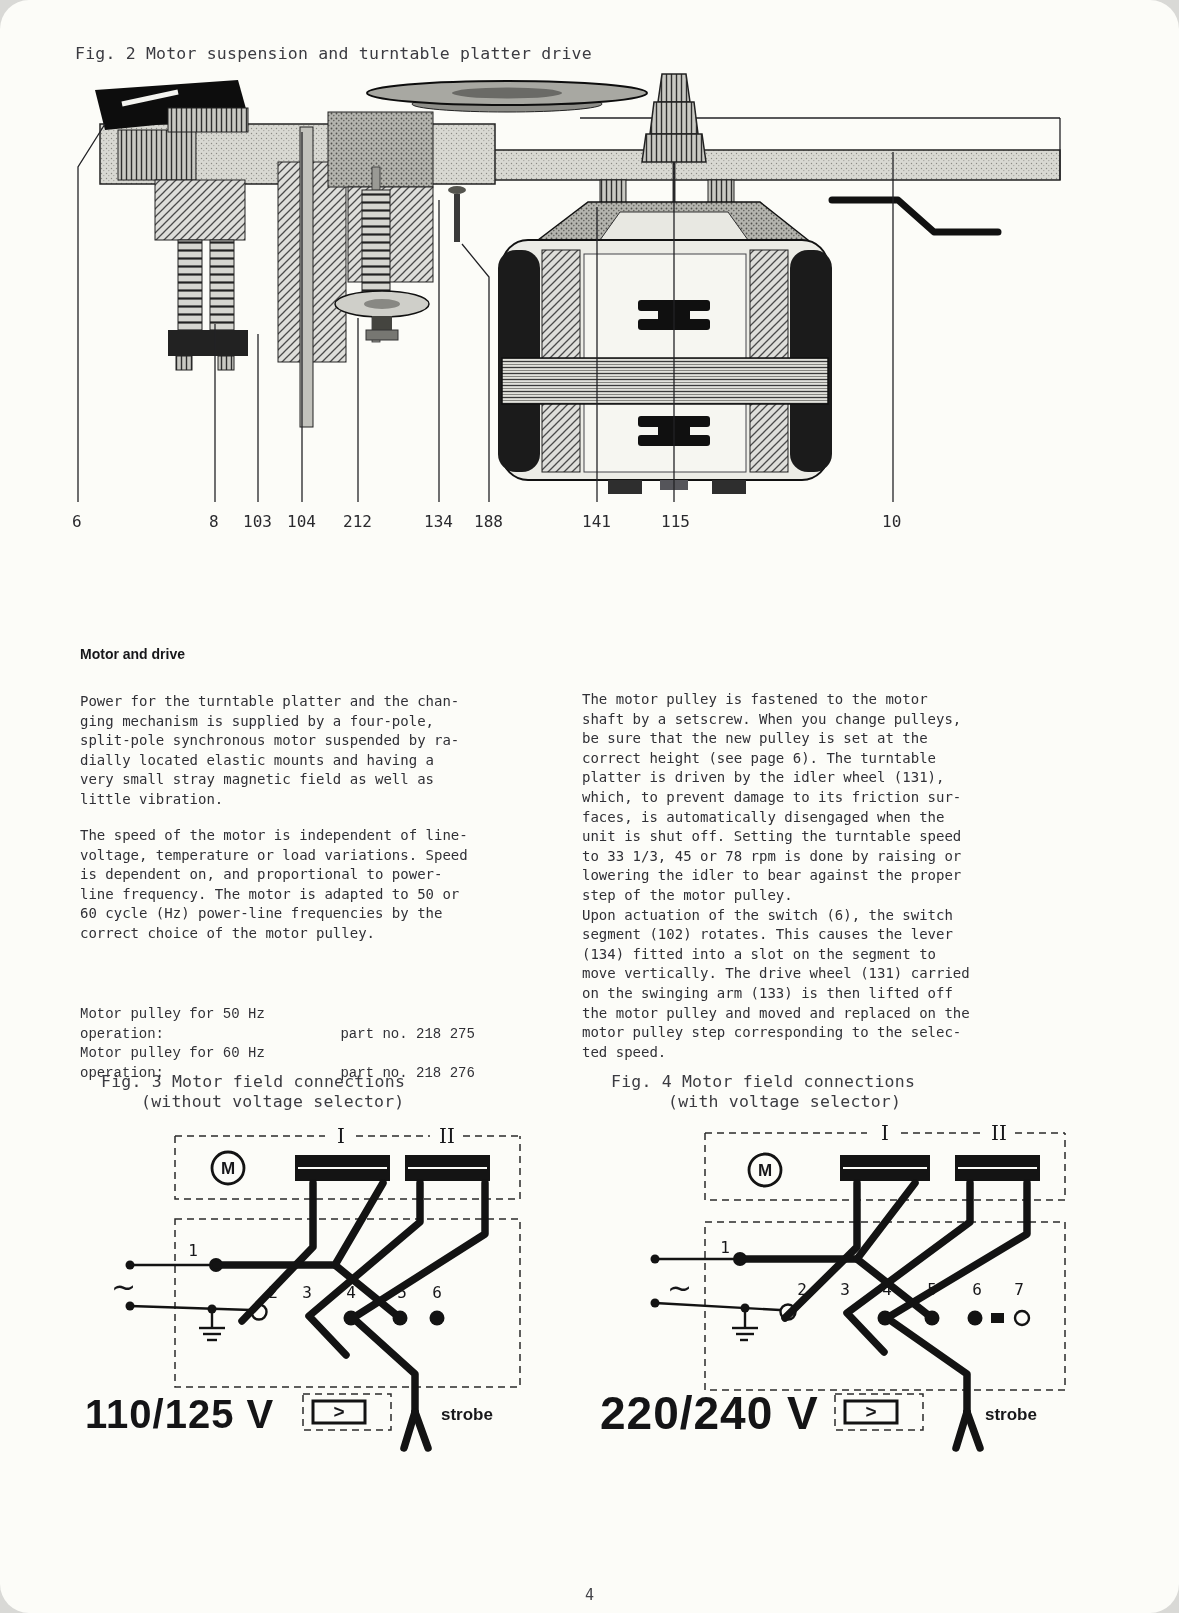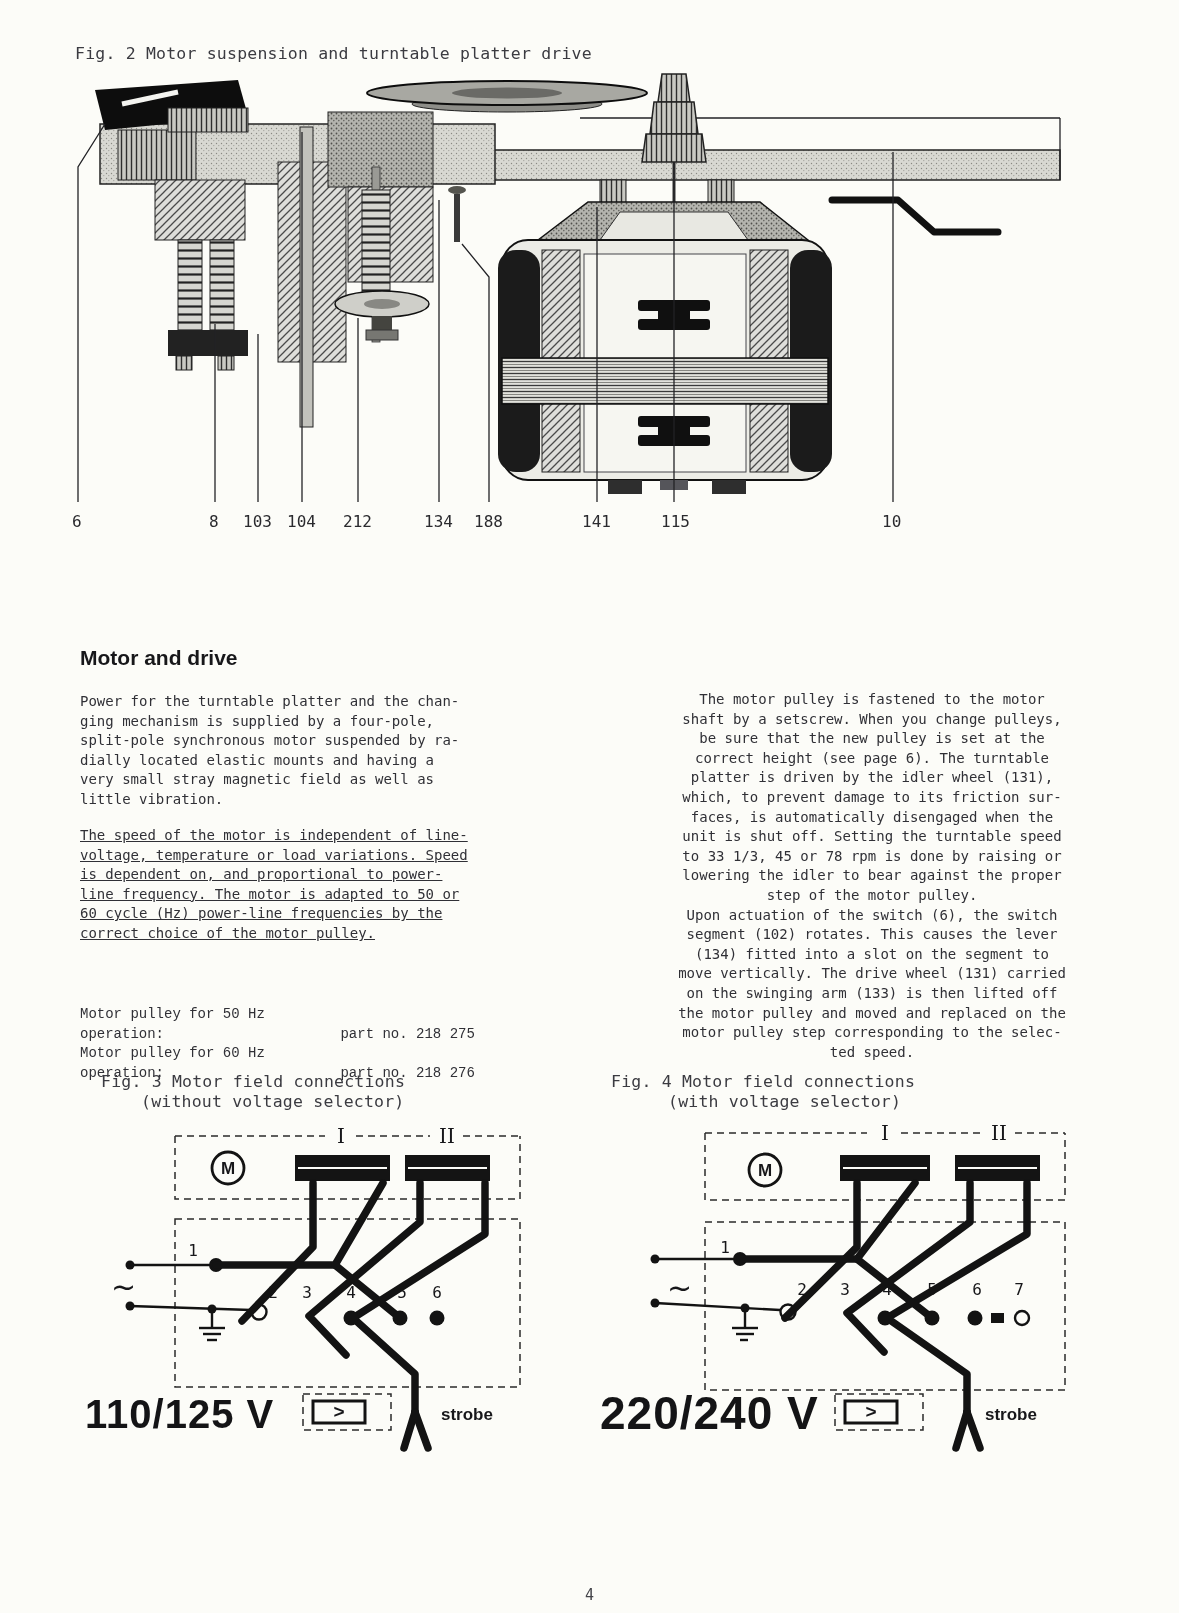--- a/index.html
+++ b/index.html
@@ -1,25 +1,26 @@
 <!DOCTYPE html>
 <html><head>
 <meta charset="utf-8">
 <style>
   * { margin:0; padding:0; box-sizing:border-box; }
   html,body { background:#d9d9d6; }
   .page {
     position:relative; width:1179px; height:1613px; margin:0 auto;
     background:#fcfcf8; color:#2c2c31; overflow:hidden;
     font-family:"DejaVu Sans Mono", monospace;
+    border-radius:29px;
   }
   .caption { position:absolute; font-size:16.5px; letter-spacing:.2px; color:#3b3b41; white-space:pre; }
   .body-text { position:absolute; font-size:14px; line-height:19.6px; white-space:pre-line; color:#303036; }
   .pre { white-space:pre; }
-  .heading { position:absolute; font-family:"Liberation Sans", sans-serif; font-weight:bold; font-size:21px; color:#17171a; }
+  .heading { position:absolute; font-family:"Liberation Sans", sans-serif; font-weight:bold; font-size:14px; color:#17171a; }
   .plabel { position:absolute; top:512px; font-size:16px; color:#2a2a2e; }
   .voltage { position:absolute; font-family:"Liberation Sans", sans-serif; font-weight:bold; color:#141416; letter-spacing:1px; }
   .pageno { position:absolute; left:0; width:1179px; top:1586px; text-align:center; font-size:15px; color:#44444a; }
 
   
   svg { position:absolute; }
   svg text { fill:#17171a; }
   .dg   { font:16px "DejaVu Sans Mono", monospace; }
   .coil-lbl { font:20px "DejaVu Serif", serif; }
   .mlbl { font:bold 17px "Liberation Sans", sans-serif; }
@@ -182,31 +183,31 @@
   <span class="plabel" style="left:661px">115</span>
   <span class="plabel" style="left:882px">10</span>
 
   <div class="heading" style="left:80px; top:646px;">Motor and drive</div>
   <div class="body-text" style="left:80px;  top:692px; width:505px;">Power for the turntable platter and the chan-
 ging mechanism is supplied by a four-pole,
 split-pole synchronous motor suspended by ra-
 dially located elastic mounts and having a
 very small stray magnetic field as well as
 little vibration.</div>
-  <div class="body-text" style="left:80px;  top:826px; width:505px;text-decoration:underline;">The speed of the motor is independent of line-
+  <div class="body-text" style="left:80px;  top:826px; width:505px;">The speed of the motor is independent of line-
 voltage, temperature or load variations. Speed
 is dependent on, and proportional to power-
 line frequency. The motor is adapted to 50 or
 60 cycle (Hz) power-line frequencies by the
 correct choice of the motor pulley.</div>
   <div class="body-text pre" style="left:80px; top:1005px; width:505px;font-family:Liberation Mono, monospace;">Motor pulley for 50 Hz
 operation:                     part no. 218 275
 Motor pulley for 60 Hz
 operation:                     part no. 218 276</div>
-  <div class="body-text" style="left:617px; top:690px; width:510px;text-align:center;">The motor pulley is fastened to the motor
+  <div class="body-text" style="left:582px; top:690px; width:510px;">The motor pulley is fastened to the motor
 shaft by a setscrew. When you change pulleys,
 be sure that the new pulley is set at the
 correct height (see page 6). The turntable
 platter is driven by the idler wheel (131),
 which, to prevent damage to its friction sur-
 faces, is automatically disengaged when the
 unit is shut off. Setting the turntable speed
 to 33 1/3, 45 or 78 rpm is done by raising or
 lowering the idler to bear against the proper
 step of the motor pulley.

